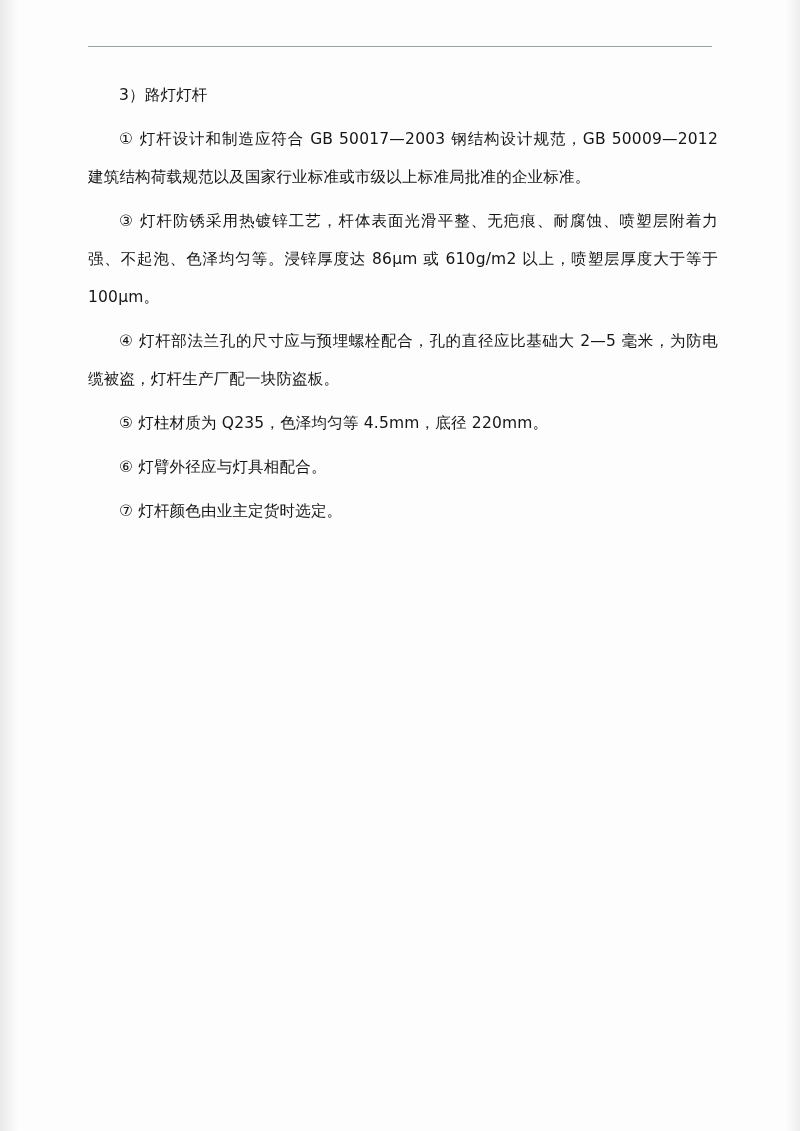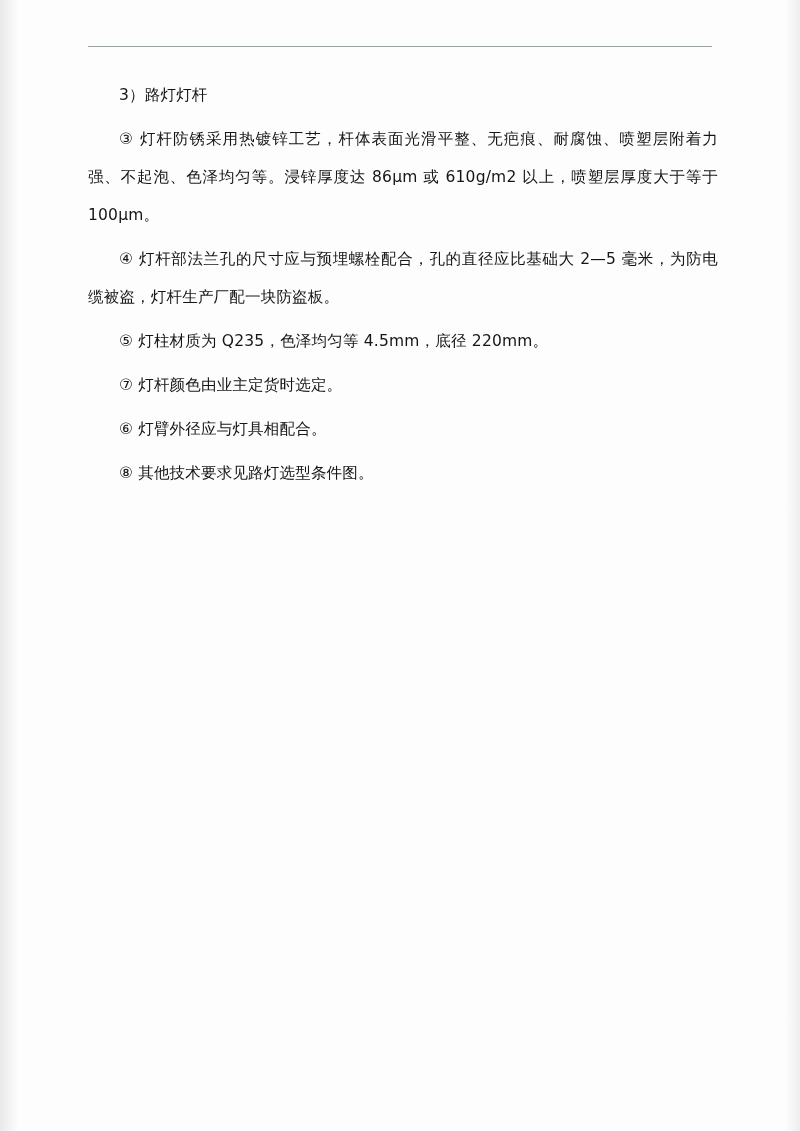--- a/index.html
+++ b/index.html
@@ -69,30 +69,30 @@
 <body>
 
 <div class="page">
 
   <div class="header-rule"></div>
 
   <div class="content">
 
     <p class="para indent">3）路灯灯杆</p>
 
+    <p class="para indent">① 灯杆设计和制造应符合 GB 50017—2003 钢结构设计规范，GB 50009—2012 建筑结构荷载规范以及国家行业标准或市级以上标准局批准的企业标准。</p>
 
 
     <p class="para indent">③ 灯杆防锈采用热镀锌工艺，杆体表面光滑平整、无疤痕、耐腐蚀、喷塑层附着力强、不起泡、色泽均匀等。浸锌厚度达 86μm 或 610g/m2 以上，喷塑层厚度大于等于 100μm。</p>
 
     <p class="para indent">④ 灯杆部法兰孔的尺寸应与预埋螺栓配合，孔的直径应比基础大 2—5 毫米，为防电缆被盗，灯杆生产厂配一块防盗板。</p>
 
     <p class="para indent">⑤ 灯柱材质为 Q235，色泽均匀等 4.5mm，底径 220mm。</p>
 
+    <p class="para indent">⑥ 灯臂外径应与灯具相配合。</p>
+
     <p class="para indent">⑦ 灯杆颜色由业主定货时选定。</p>
 
-    <p class="para indent">⑥ 灯臂外径应与灯具相配合。</p>
-
-    <p class="para indent">⑧ 其他技术要求见路灯选型条件图。</p>
 
     <div class="spacer"></div>
   </div>
 
 </div>
 
 </body></html>

